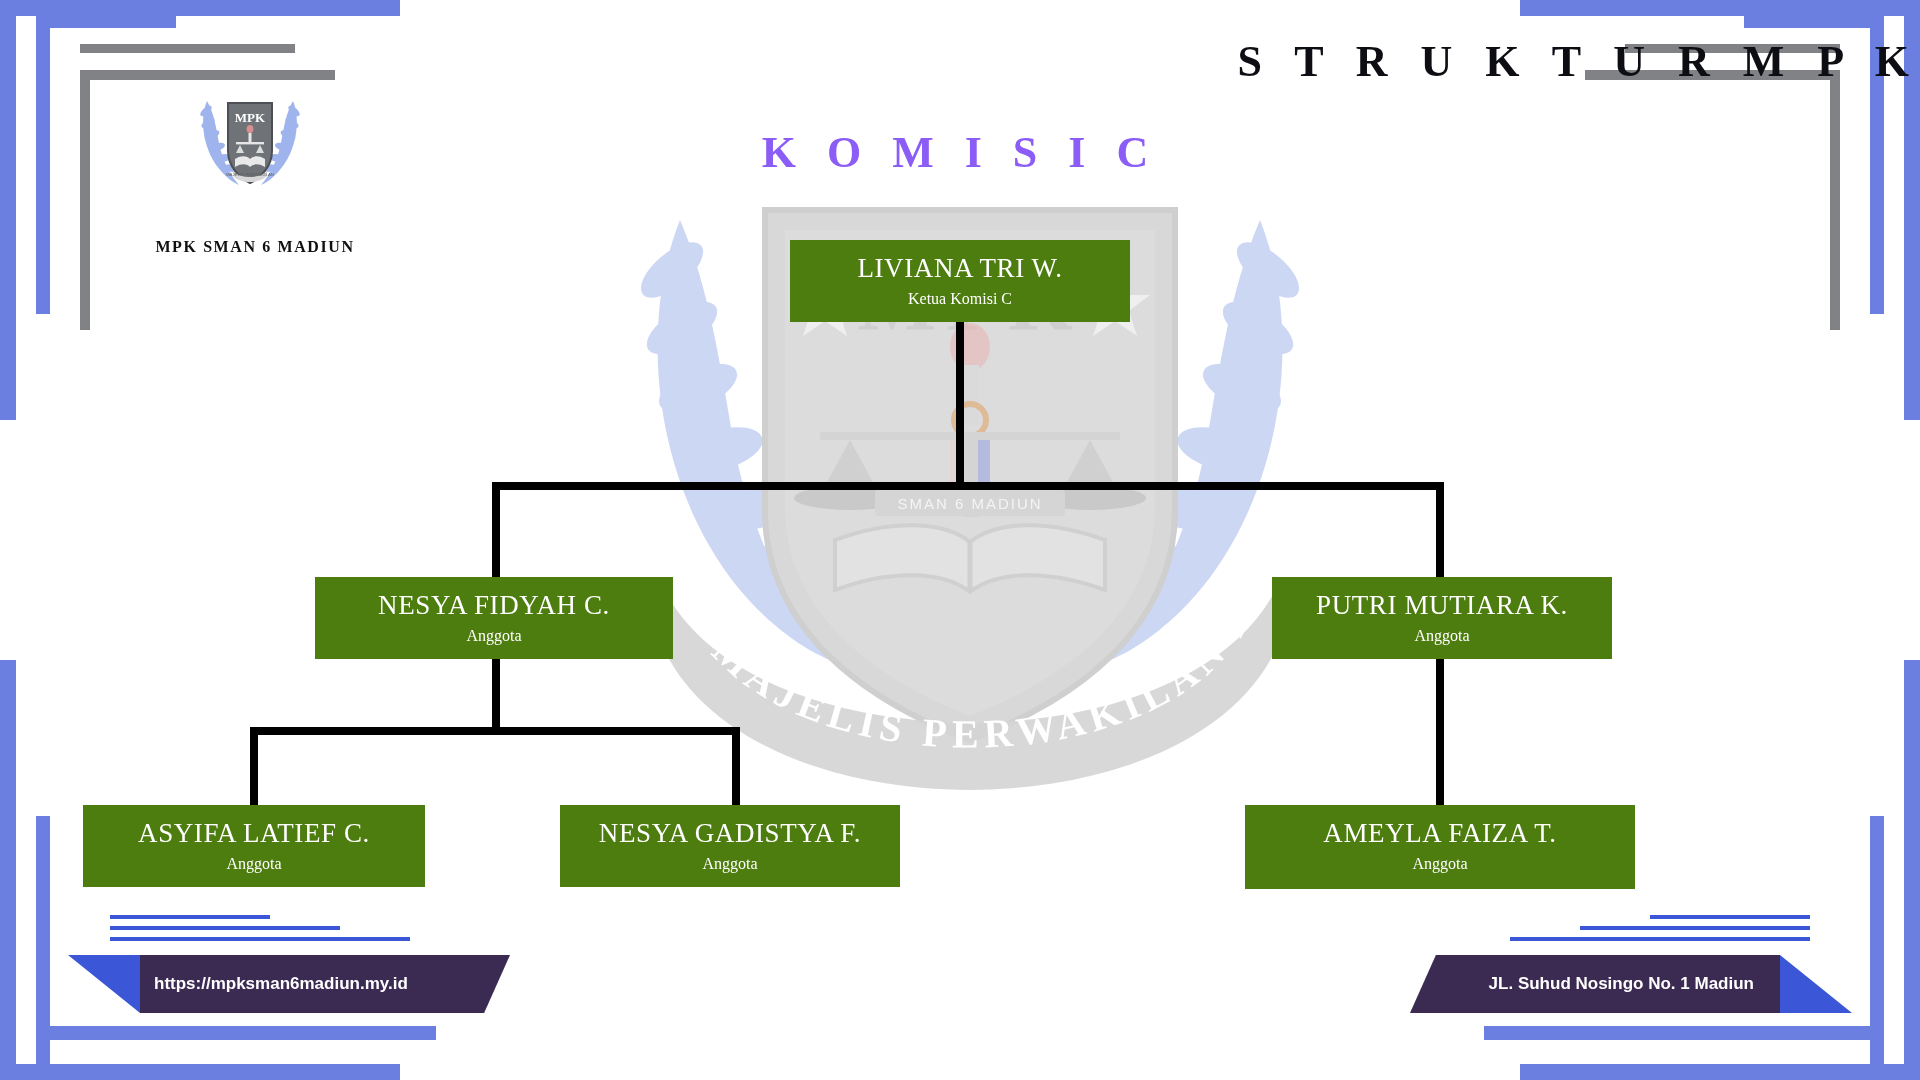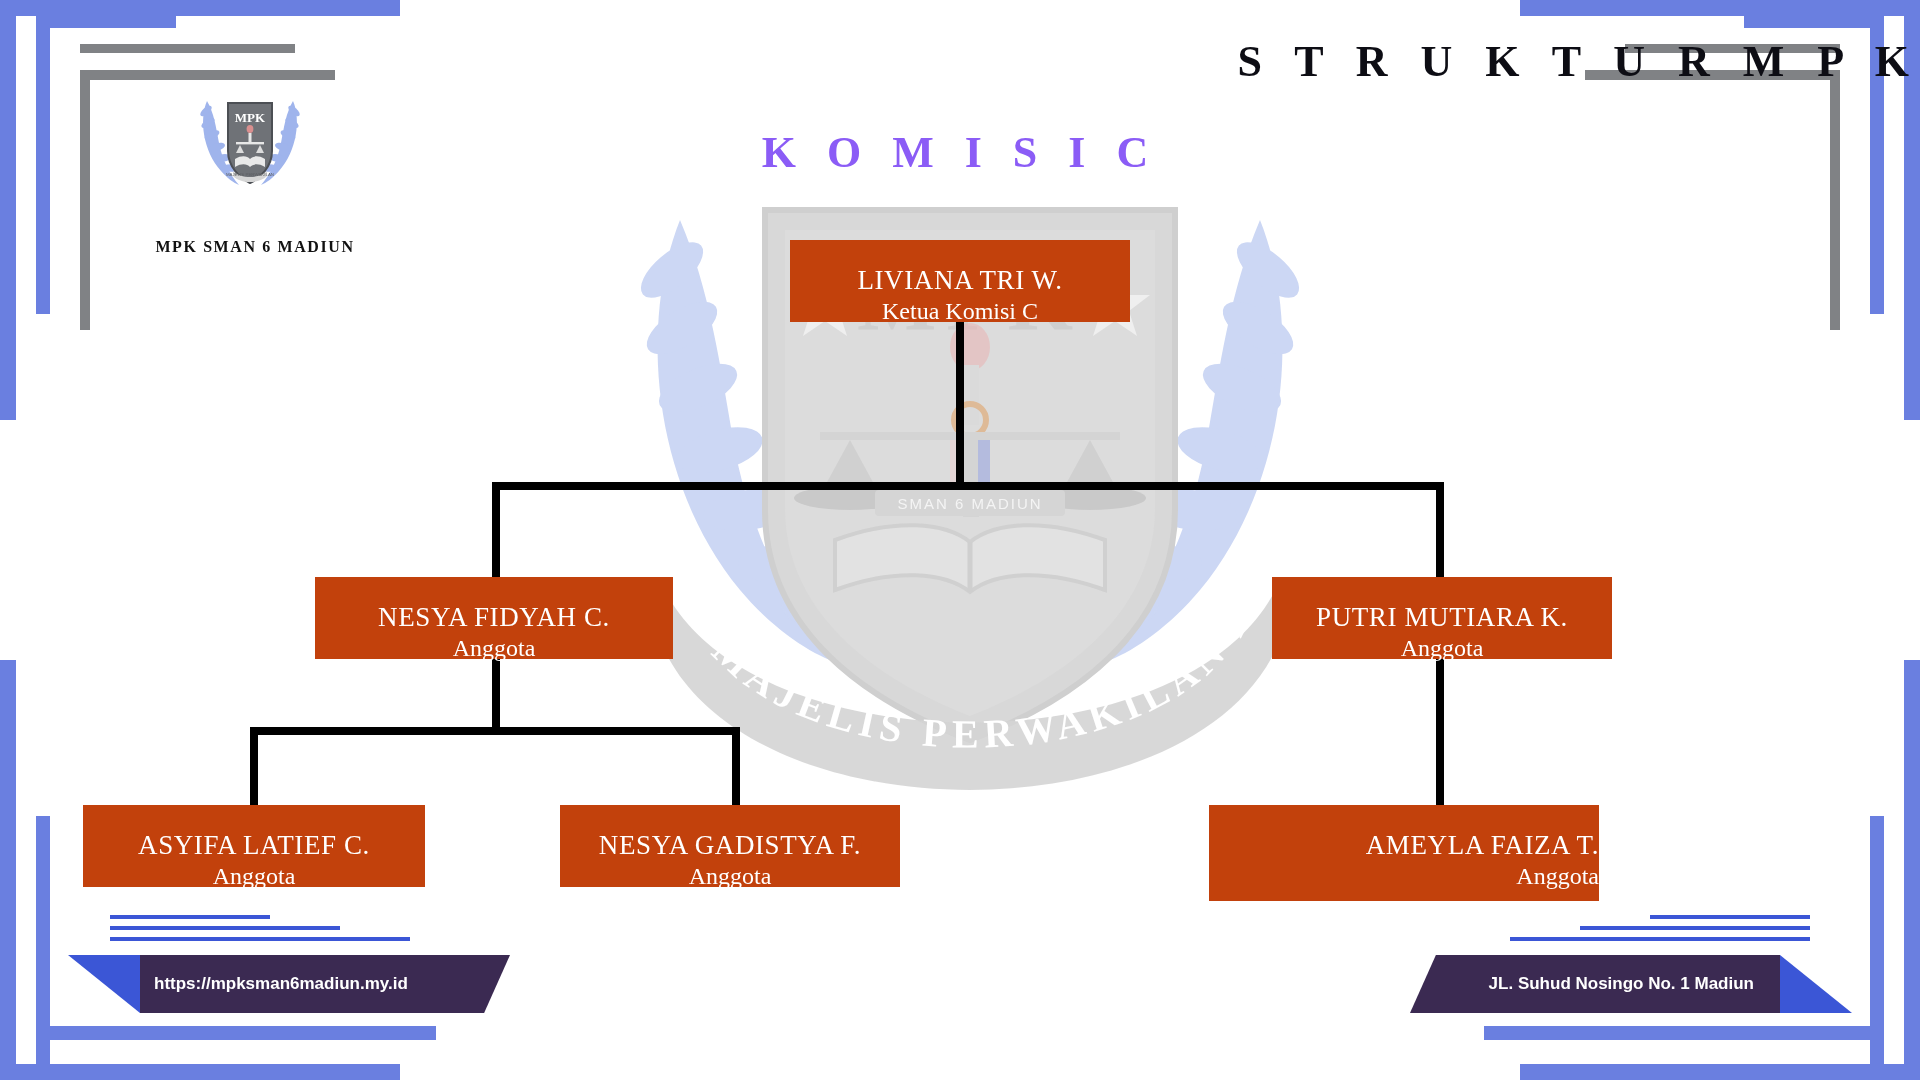--- a/index.html
+++ b/index.html
@@ -91,48 +91,48 @@
     letter-spacing: 10px;
     color: #8b5cf6;
   }
 
   
   .line { position: absolute; background: #000000; }
 
   
   .node {
     position: absolute;
-    background: #c2410c;
+    background: #4d7c0f;
     color: #ffffff;
     text-align: center;
     box-sizing: border-box;
-    padding-top: 23px;
+    padding-top: 11px;
   }
   .node .nm {
     display: block;
     font-family: "Liberation Serif", serif;
     font-size: 27px;
     letter-spacing: 0.6px;
     line-height: 34px;
     white-space: nowrap;
   }
   .node .rl {
     display: block;
     font-family: "Liberation Serif", serif;
-    font-size: 24px;
+    font-size: 16px;
     line-height: 28px;
     white-space: nowrap;
   }
 
   #node-ketua   { left: 790px;  top: 240px; width: 340px; height: 82px; }
   #node-left    { left: 315px;  top: 577px; width: 358px; height: 82px; }
   #node-right   { left: 1272px; top: 577px; width: 340px; height: 82px; }
   #node-b1      { left: 83px;   top: 805px; width: 342px; height: 82px; }
   #node-b2      { left: 560px;  top: 805px; width: 340px; height: 82px; }
-  #node-b3      { left: 1209px; top: 805px; width: 390px; height: 96px; text-align: right; }
+  #node-b3      { left: 1245px; top: 805px; width: 390px; height: 84px; }
 
   
   .ribbon {
     position: absolute;
     height: 58px;
     background: #3b2a52;
     color: #ffffff;
     font-family: "Liberation Sans", sans-serif;
     font-weight: bold;
     font-size: 17px;

